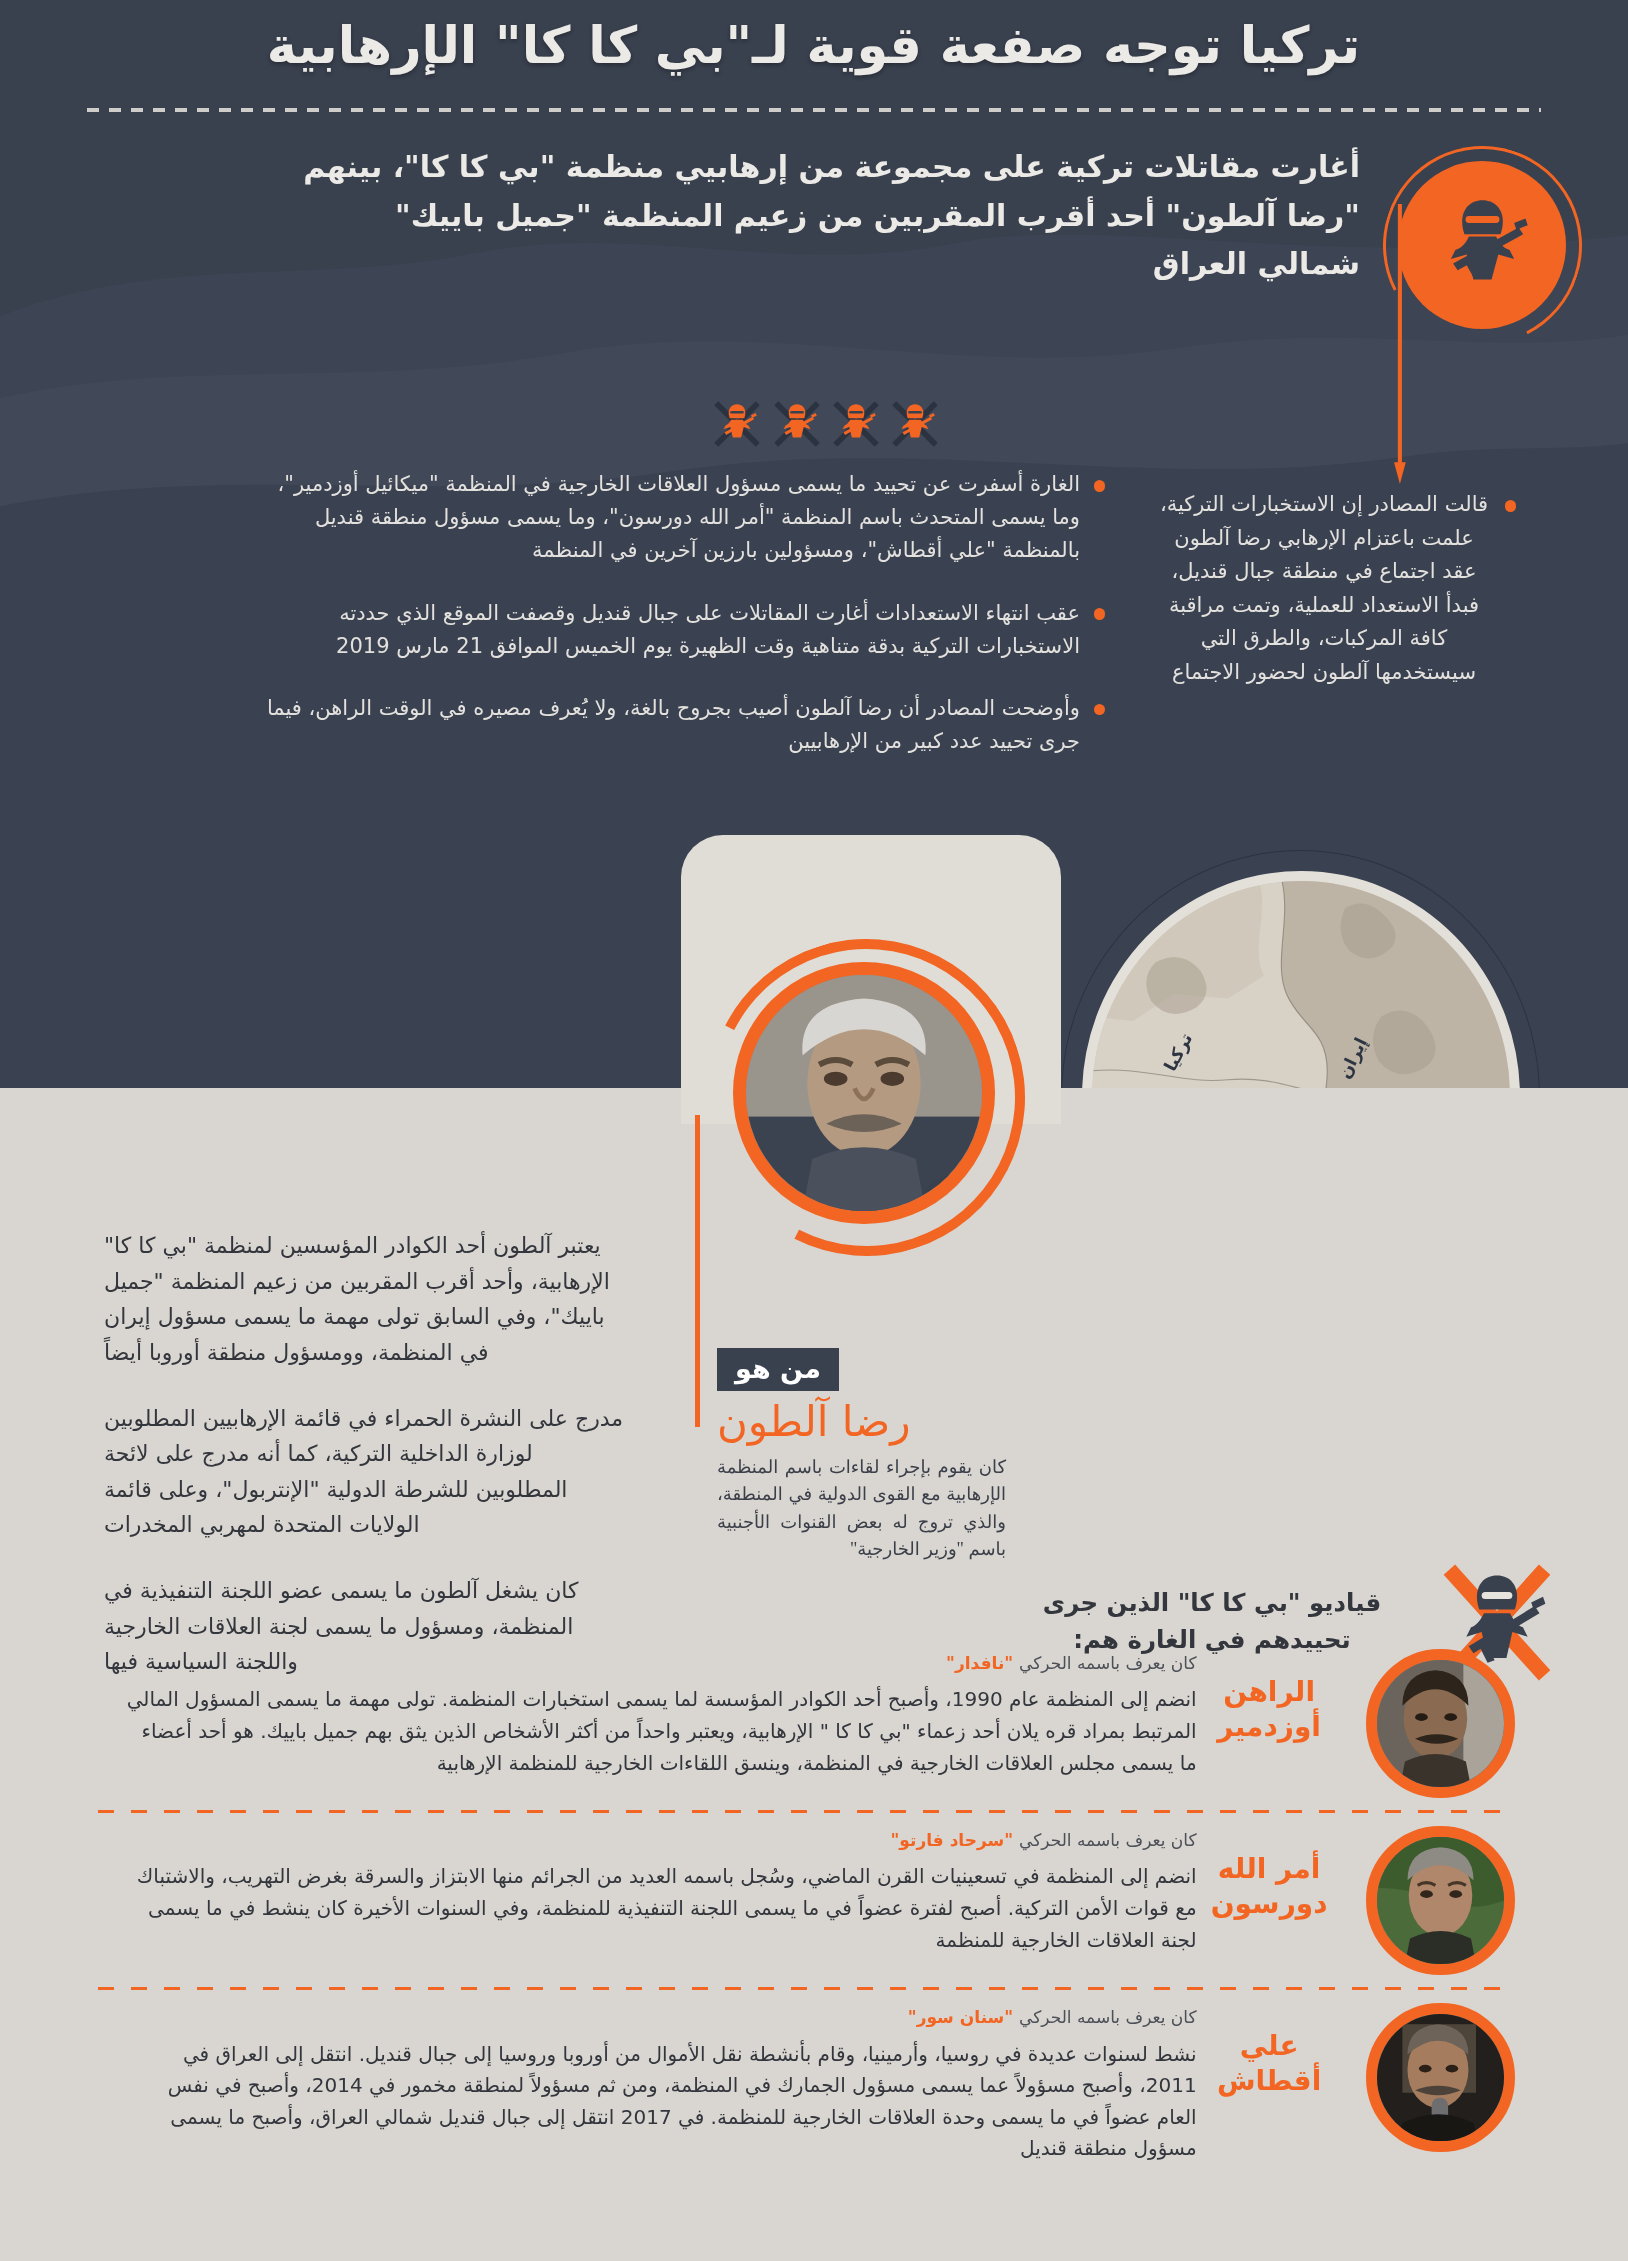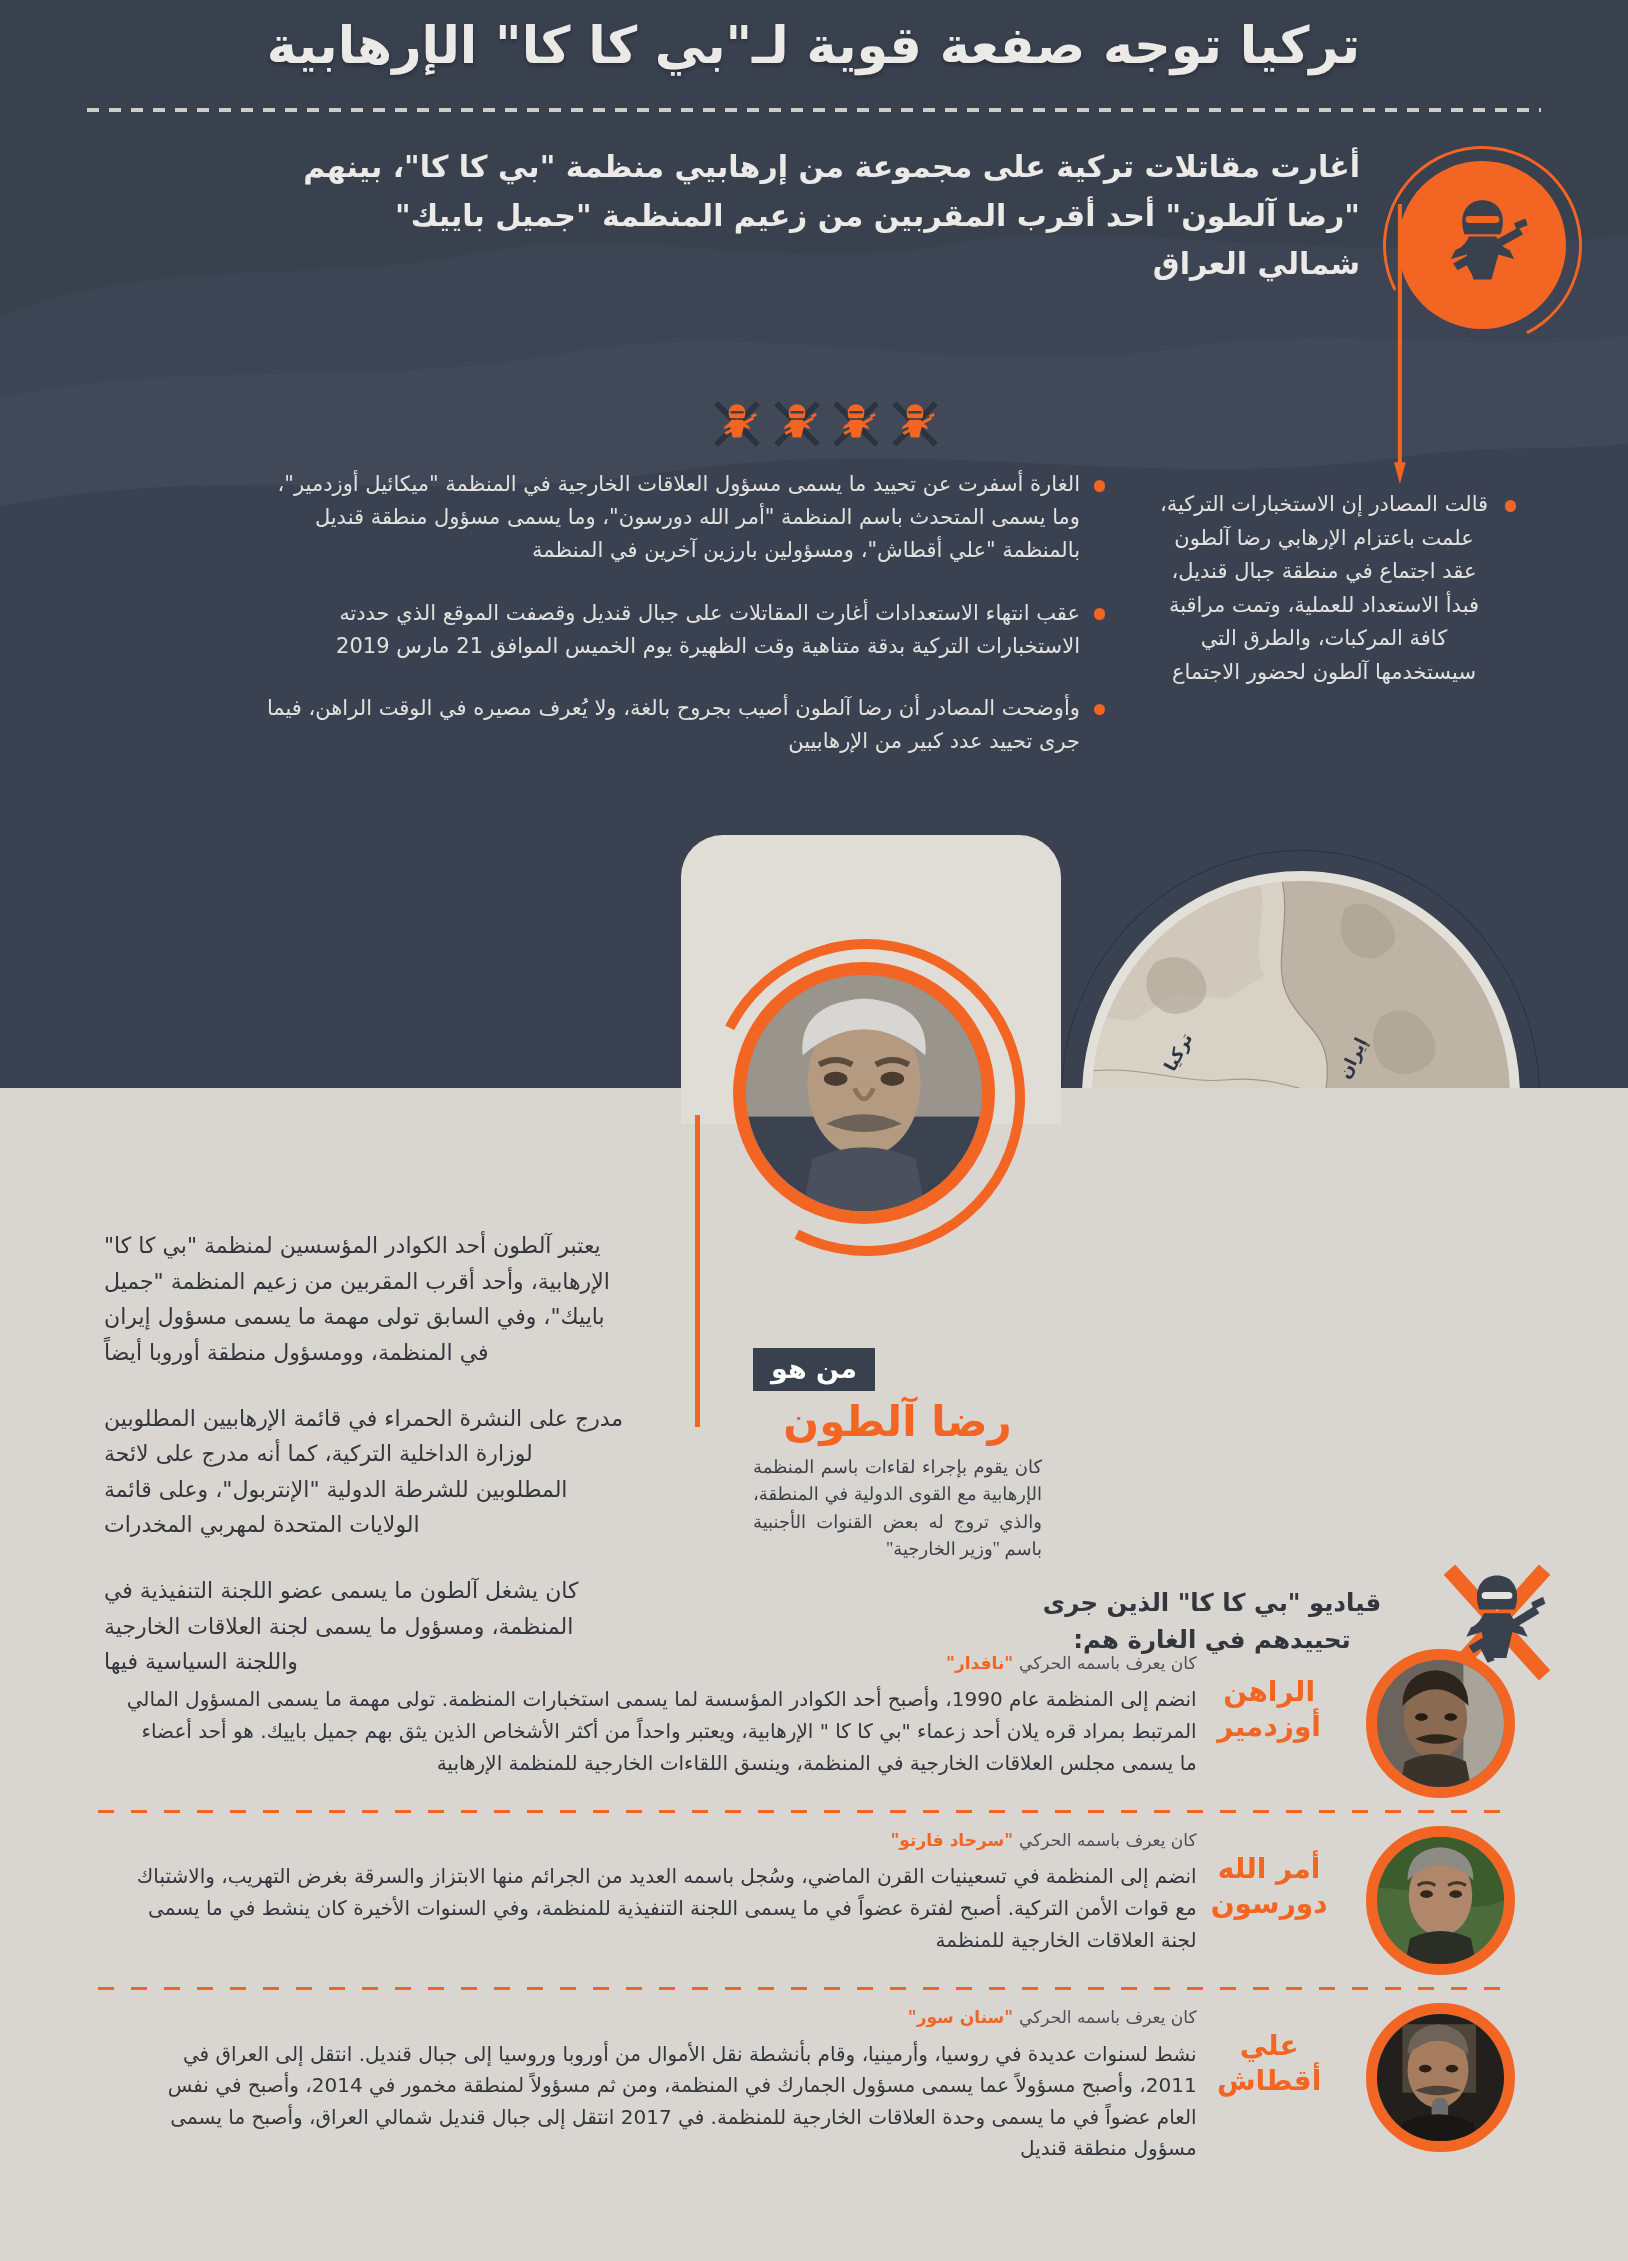--- a/index.html
+++ b/index.html
@@ -117,27 +117,27 @@
     transform:scaleX(-1);
   }
   .ag-badge span{font-size:17px;}
 
   
   .vdiv{
     position:absolute;left:696px;top:27px;width:4.5px;height:312px;background:#f26522;
   }
 
   
-  .whois{position:absolute;left:718px;top:260px;width:289px;text-align:left;margin-left:36px;}
+  .whois{position:absolute;left:718px;top:260px;width:289px;text-align:left;}
   .whois-tag{
     display:inline-block;background:#39404e;color:#fff;
     font-size:27px;font-weight:800;padding:4.5px 18px 7.2px;letter-spacing:4.5px;
   }
   .whois-name{
-    color:#f26522;font-size:42px;font-weight:700;margin-top:6.3px;letter-spacing:1.8px;text-align:center;
+    color:#f26522;font-size:42px;font-weight:400;margin-top:6.3px;letter-spacing:1.8px;
   }
   .whois-desc{
     color:#3a3f49;font-size:18px;line-height:1.52;margin-top:8.1px;
     text-align:justify;direction:rtl;letter-spacing:0.9px;font-family:Liberation Serif, serif;
   }
 
   
   .bio{position:absolute;right:1004px;top:140px;width:520px;text-align:left;direction:rtl;}
   .bio p{color:#33363d;font-size:22px;line-height:1.62;margin-bottom:30px;}
 

